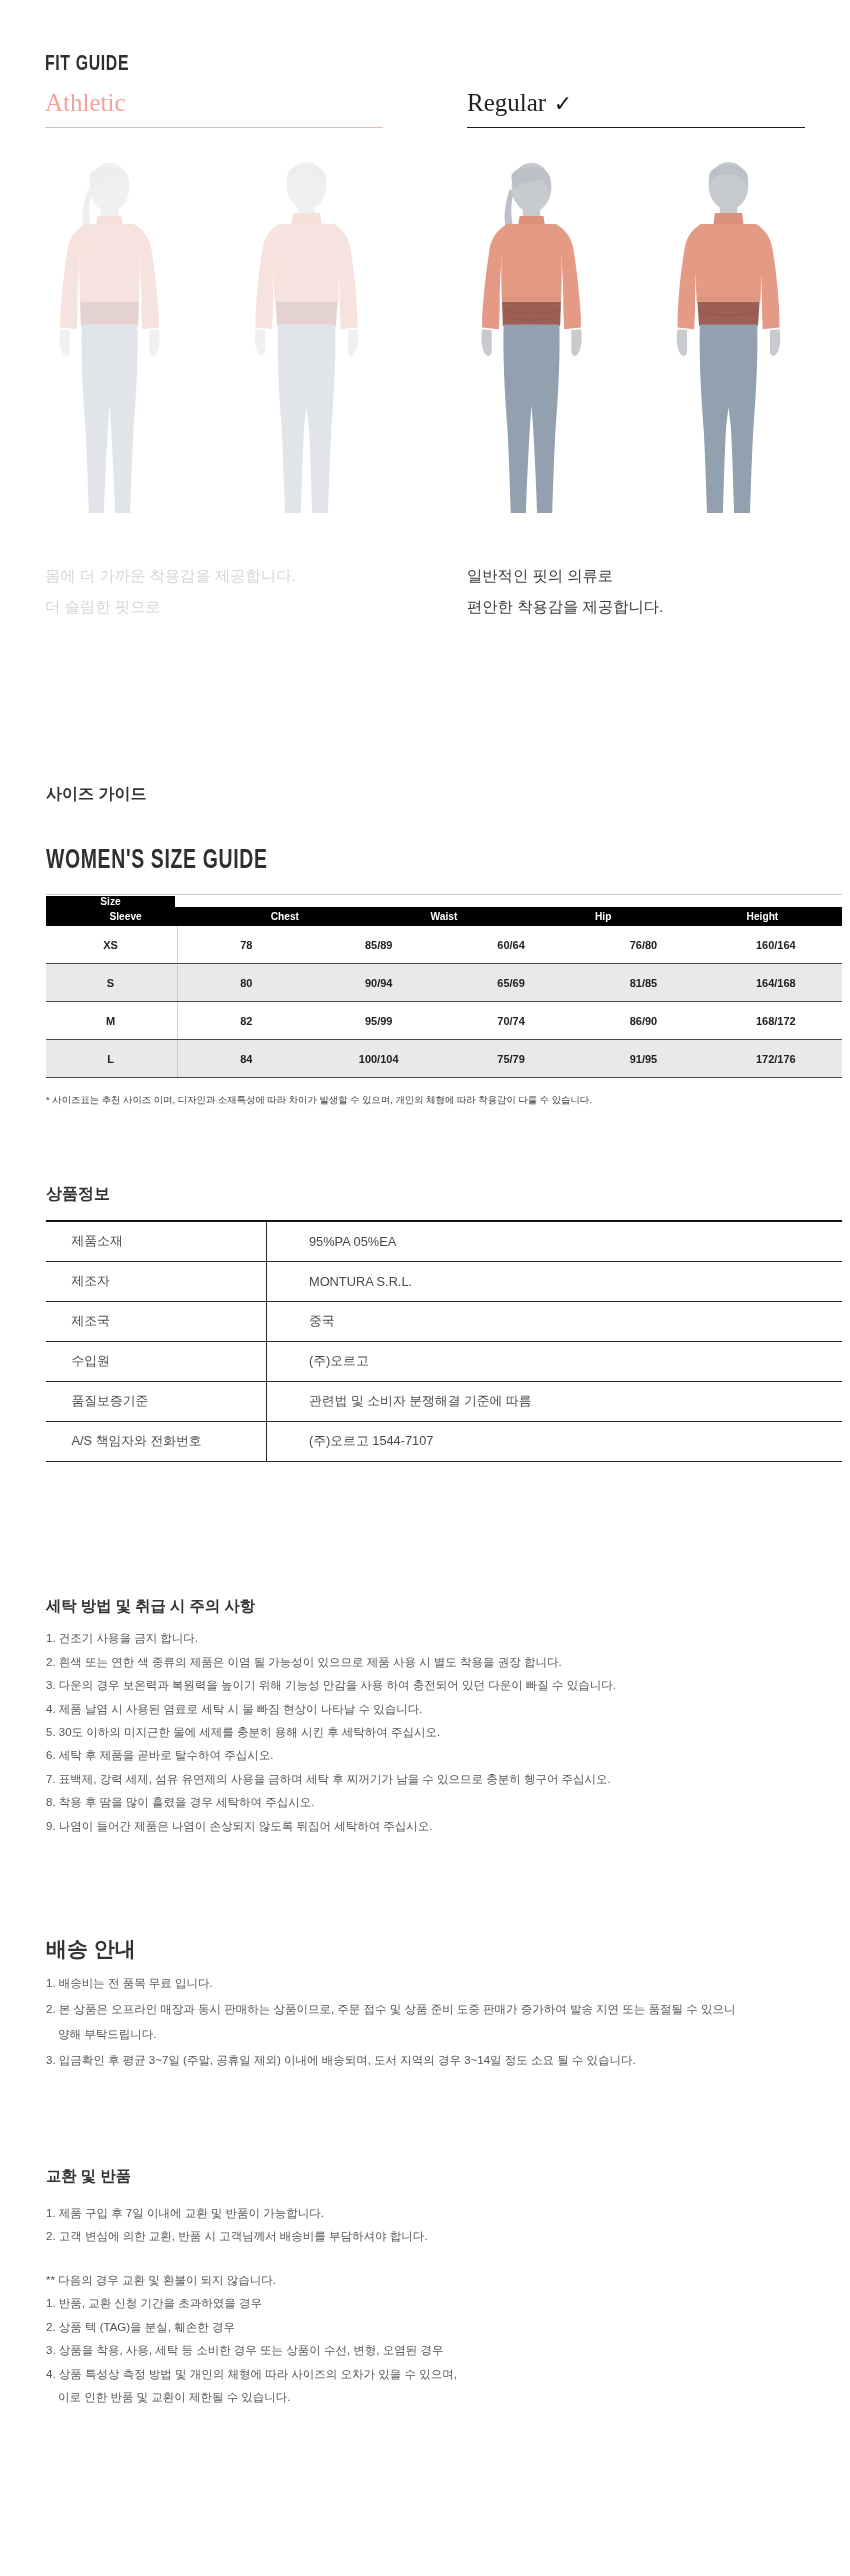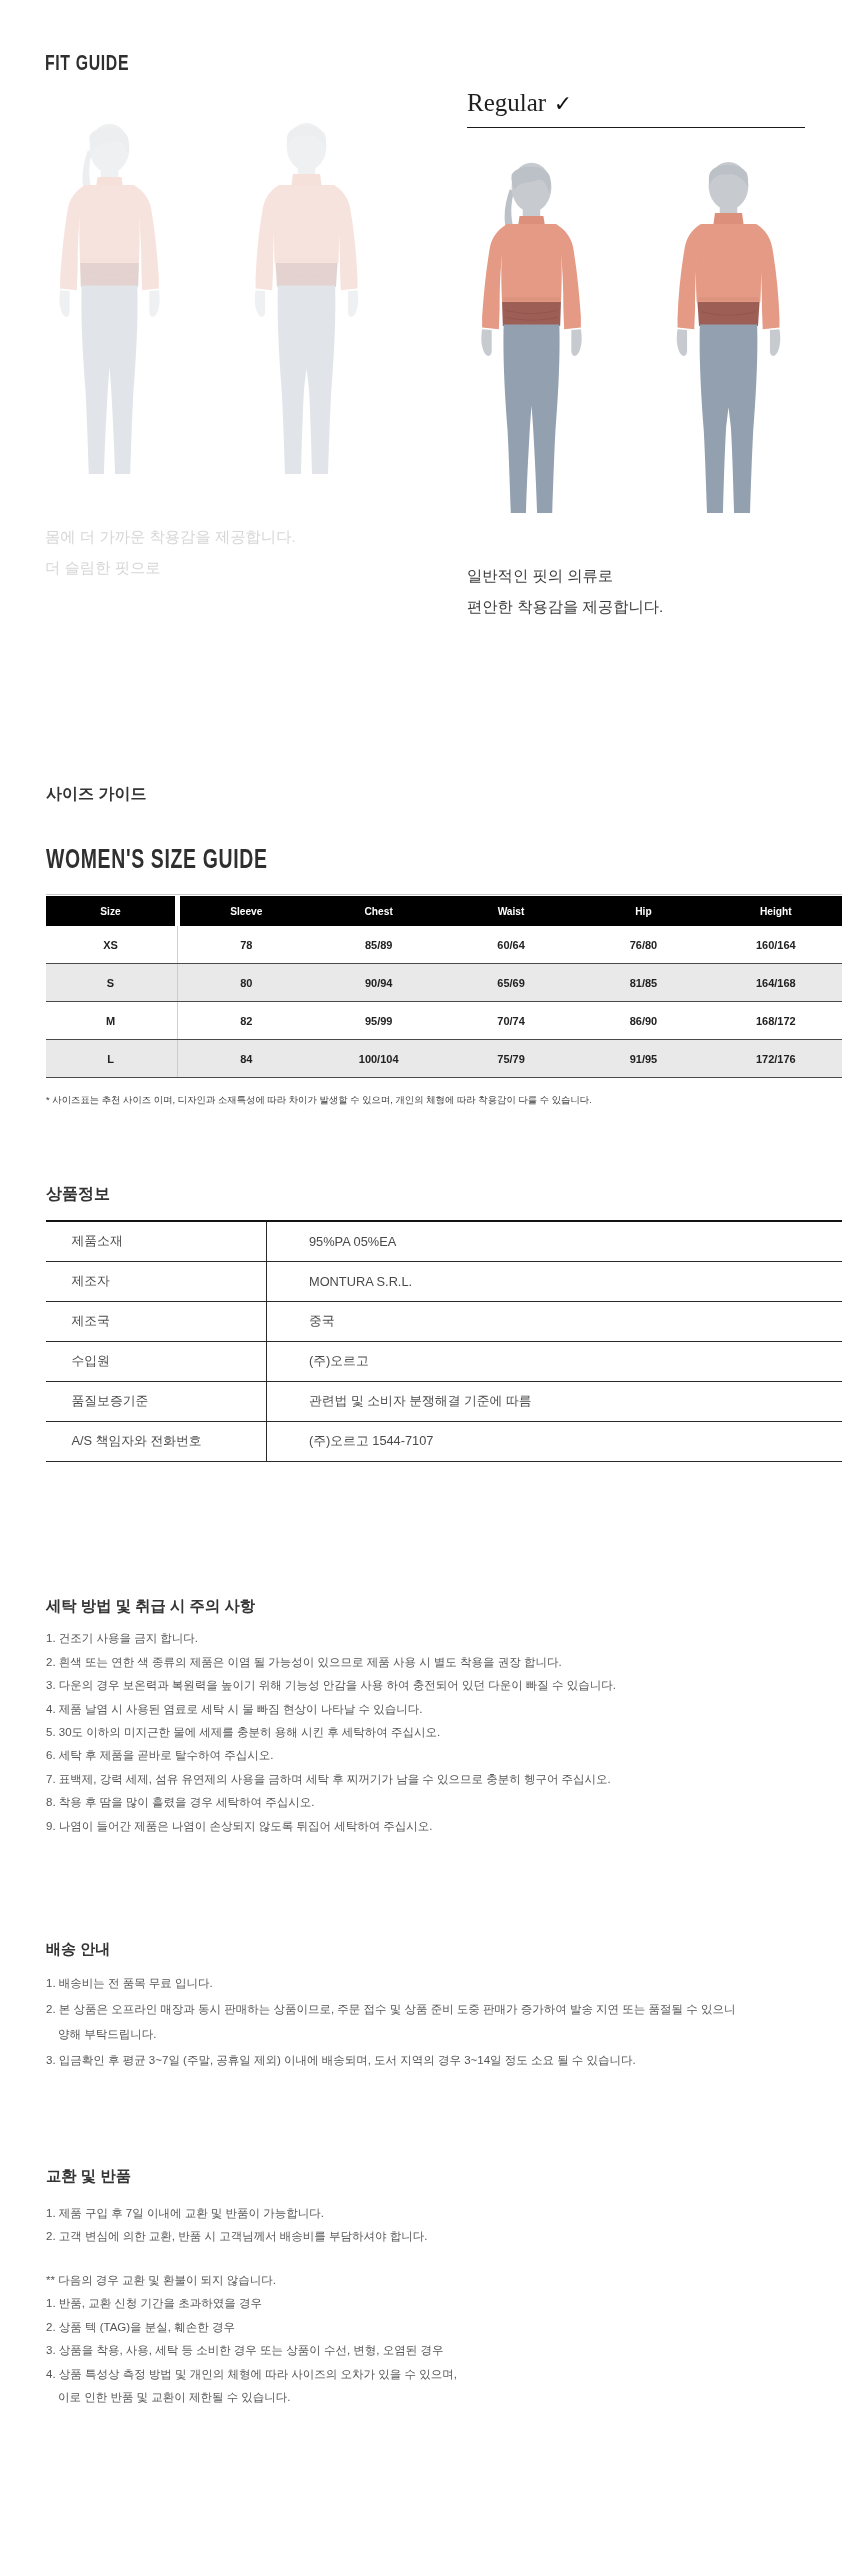--- a/index.html
+++ b/index.html
@@ -27,21 +27,21 @@
   .faded{opacity:.27;}
   .fit-desc{margin-top:25px;font-size:15.3px;line-height:31px;}
   .fit-desc.dim{color:#d6d6d6;}
   .fit-desc.strong{color:#3a3a3a;}
 
   
   .sec-size{top:748px;}
   .women-title{margin-top:43px;font-size:27px;line-height:25.5px;}
   .sg-table{margin-top:21px;}
   .sg-topline{height:0.9px;background:#c8c8c8;margin-bottom:1.7px;}
-  .sg-head{display:flex;height:30px;font-size:10.2px;font-weight:bold;color:#fff;}
+  .sg-head{display:flex;height:30px;font-size:10.2px;font-weight:bold;color:#fff;flex-direction:column;}
   .sg-head .seg{background:#000;display:flex;align-items:center;}
   .sg-c0{width:129px;display:flex;align-items:center;justify-content:center;}
   .sg-gap{width:5.1px;align-self:stretch;background:linear-gradient(#c9c9c9,#c9c9c9) 50% 0/0.9px 100% no-repeat;}
   .sg-head .sg-gap{background:#fff;}
   .sg-rest{flex:1;display:flex;}
   .sg-rest>div{flex:1;display:flex;align-items:center;justify-content:center;}
   .sg-row{display:flex;height:37px;border-bottom:0.9px solid #4a4a4a;font-size:11px;font-weight:600;color:#222;}
   .sg-row:last-child{border-bottom:1.7px solid #4a4a4a;}
   .sg-row.alt{background:#e9e9e9;}
   .sg-note{margin-top:16px;font-size:9.4px;color:#3c3c3c;}
@@ -114,20 +114,23 @@
         <path class="pants" d="M45,206 L117,206 C118,245 116,290 112,340 C110,380 109,415 108,443 L88,443 C87,410 86,370 84,335 L81,310 L78,335 C76,370 75,410 74,443 L54,443 C53,415 52,380 50,340 C46,290 44,245 45,206 Z"></path>
         <path class="skin" d="M17,212 C15,224 16,234 20,242 C24,248 29,246 29,239 L29,213 Z"></path>
         <path class="skin" d="M145,212 C147,224 146,234 142,242 C138,248 133,246 133,239 L133,213 Z"></path>
       </symbol>
     </defs>
   </svg>
 
   <h1 class="condensed fit-title">FIT GUIDE</h1>
 
   <div class="fit-col left">
+    <div class="fit-head pink">
+      <span>Athletic</span>
+    </div>
     <div class="figs faded">
       <svg viewBox="0 0 152 450" width="129" height="383">
           <use href="#fig-f"></use>
         </svg>
       <svg viewBox="0 0 152 450" width="129" height="383">
           <use href="#fig-m"></use>
         </svg>
     </div>
     <div class="fit-desc dim">
       <div>몸에 더 가까운 착용감을 제공합니다.</div>
@@ -262,21 +265,21 @@
       <div>4. 제품 날염 시 사용된 염료로 세탁 시 물 빠짐 현상이 나타날 수 있습니다.</div>
       <div>5. 30도 이하의 미지근한 물에 세제를 충분히 용해 시킨 후 세탁하여 주십시오.</div>
       <div>6. 세탁 후 제품을 곧바로 탈수하여 주십시오.</div>
       <div>7. 표백제, 강력 세제, 섬유 유연제의 사용을 금하며 세탁 후 찌꺼기가 남을 수 있으므로 충분히 헹구어 주십시오.</div>
       <div>8. 착용 후 땀을 많이 흘렸을 경우 세탁하여 주십시오.</div>
       <div>9. 나염이 들어간 제품은 나염이 손상되지 않도록 뒤집어 세탁하여 주십시오.</div>
     </div>
   </div>
 
   <div class="sec sec-ship">
-    <div class="kr-head" style="font-size:15px">배송 안내</div>
+    <div class="kr-head" style="font-size:21px">배송 안내</div>
     <div class="list ship-list">
       <div>1. 배송비는 전 품목 무료 입니다.</div>
       <div>2. 본 상품은 오프라인 매장과 동시 판매하는 상품이므로, 주문 접수 및 상품 준비 도중 판매가 증가하여 발송 지연 또는 품절될 수 있으니</div>
       <div class="indent">양해 부탁드립니다.</div>
       <div>3. 입금확인 후 평균 3~7일 (주말, 공휴일 제외) 이내에 배송되며, 도서 지역의 경우 3~14일 정도 소요 될 수 있습니다.</div>
     </div>
   </div>
 
   <div class="sec sec-return">
     <div class="kr-head" style="font-size:15.3px">교환 및 반품</div>

